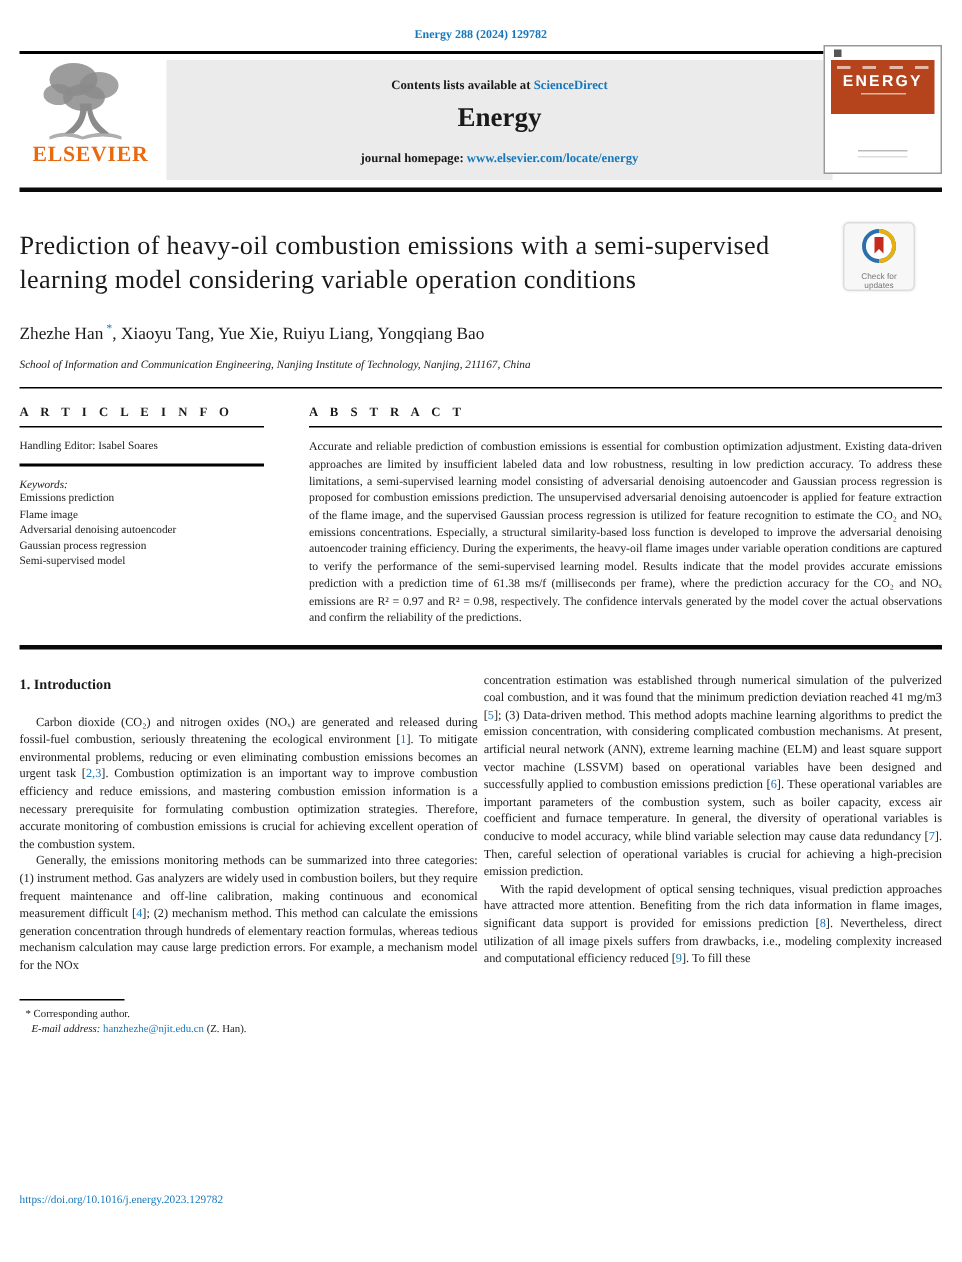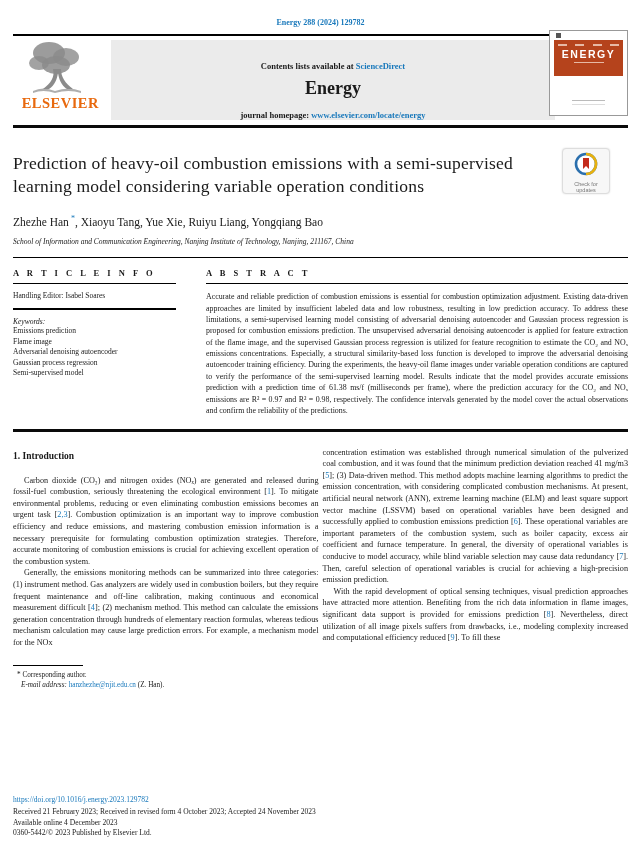--- a/index.html
+++ b/index.html
@@ -10,21 +10,21 @@
   .citation{text-align:center;font-size:8px;padding-top:8px;color:#1878bb;font-weight:bold;}
 
   
   .thin-rule-top{height:1.5px;background:#000;width:540px;margin-top:7px;}
   .banner-row{position:relative;height:88px;}
   .logo-box{position:absolute;left:0;top:3px;width:86px;text-align:right;}
   .logo-tree{display:block;margin:0 auto;}
   .elsevier-word{font-size:14.5px;font-weight:bold;color:#e8690e;letter-spacing:.5px;margin-top:-2px;}
   .banner-gray{position:absolute;left:98px;top:4px;width:444px;height:80px;background:#ebebeb;
                text-align:center;}
-  .contents-line{font-size:8.5px;font-weight:bold;padding-top:21px;}
+  .contents-line{font-size:8.5px;font-weight:bold;padding-top:11px;}
   .journal-name{font-size:18px;font-weight:bold;margin-top:7px;}
   .homepage-line{font-size:8.5px;font-weight:bold;margin-top:11px;}
   .cover{position:absolute;right:0;top:-6px;width:77px;height:84px;background:#fff;
          border:1px solid #999;}
   .cover-mark{position:absolute;left:6px;top:2px;width:5px;height:5px;background:#555;}
   .cover-red{position:absolute;left:4px;right:4px;top:9px;height:36px;background:#b5431c;
              text-align:center;color:#fff;}
   .cover-dashes{display:flex;justify-content:space-between;padding:4px 4px 0 4px;}
   .cover-dashes i{display:block;width:9px;height:2px;background:#e7b9a5;}
   .cover-title{font-size:10.5px;font-weight:bold;letter-spacing:1.5px;margin-top:2px;
@@ -179,19 +179,14 @@
       </div>
       <div>
         <p class="para"><span>concentration estimation was established through numerical simulation of the pulverized coal combustion, and it was found that the minimum prediction deviation reached 41 mg/m3 [</span><span class="link">5</span><span>]; (3) Data-driven method. This method adopts machine learning algorithms to predict the emission concentration, with considering complicated combustion mechanisms. At present, artificial neural network (ANN), extreme learning machine (ELM) and least square support vector machine (LSSVM) based on operational variables have been designed and successfully applied to combustion emissions prediction [</span><span class="link">6</span><span>]. These operational variables are important parameters of the combustion system, such as boiler capacity, excess air coefficient and furnace temperature. In general, the diversity of operational variables is conducive to model accuracy, while blind variable selection may cause data redundancy [</span><span class="link">7</span><span>]. Then, careful selection of operational variables is crucial for achieving a high-precision emission prediction.</span></p>
         <p class="para indent"><span>With the rapid development of optical sensing techniques, visual prediction approaches have attracted more attention. Benefiting from the rich data information in flame images, significant data support is provided for emissions prediction [</span><span class="link">8</span><span>]. Nevertheless, direct utilization of all image pixels suffers from drawbacks, i.e., modeling complexity increased and computational efficiency reduced [</span><span class="link">9</span><span>]. To fill these</span></p>
       </div>
     </div>
   </div>
 
   <div class="footer">
     <div class="doi">https://doi.org/10.1016/j.energy.2023.129782</div>
-    <div class="meta">
-      <div>Received 21 February 2023; Received in revised form 4 October 2023; Accepted 24 November 2023</div>
-      <div>Available online 4 December 2023</div>
-      <div>0360-5442/© 2023 Published by Elsevier Ltd.</div>
-    </div>
   </div>
 </div>
 
 </body></html>

